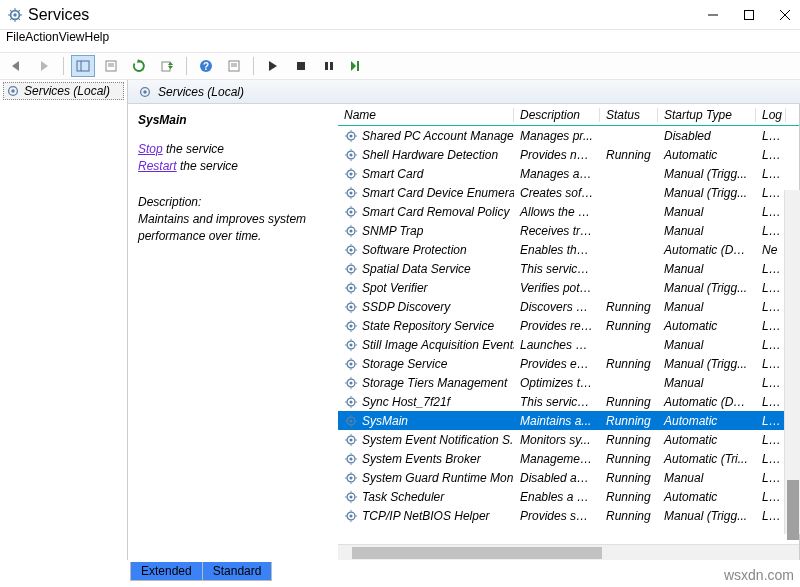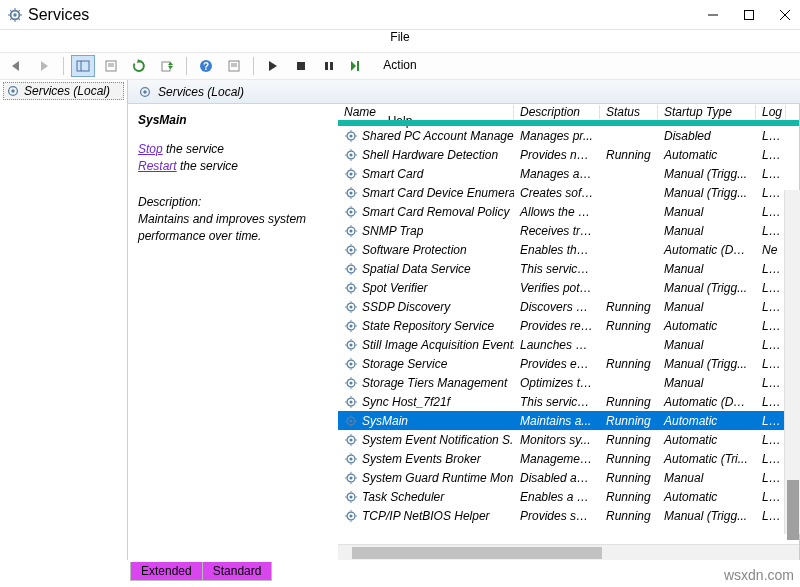--- a/index.html
+++ b/index.html
@@ -31,24 +31,22 @@
   .win-btn {
     width: 14px;
     height: 14px;
     display: flex;
     align-items: center;
     justify-content: center;
   }
   .menubar {
     height: 22px;
     display: flex;
-    align-items: center;
     padding: 0 6px;
-    gap: 14px;
-    flex-direction: column;
+    gap: 0;
   }
   .menubar span { cursor: default; }
   .toolbar {
     height: 28px;
     display: flex;
     align-items: center;
     padding: 0 4px;
     gap: 4px;
     border-top: 1px solid #e8e8e8;
     border-bottom: 1px solid #e8e8e8;
@@ -121,21 +119,21 @@
     flex: 1;
     border-right: 1px solid #ccc;
     display: flex;
     flex-direction: column;
     position: relative;
   }
   .list-header {
     display: flex;
     height: 22px;
     align-items: center;
-    border-bottom: 6px solid #14b8a6;
+    border-bottom: 1px solid #14b8a6;
     font-size: 12px;
   }
   .list-header > div {
     padding: 0 6px;
     border-right: 1px solid #e0e0e0;
     white-space: nowrap;
     overflow: hidden;
   }
   .col-name { width: 176px; }
   .col-desc { width: 86px; }
@@ -207,21 +205,21 @@
     display: flex;
     align-items: center;
     padding-left: 130px;
     font-size: 12px;
     background: #fff;
   }
   .tab {
     padding: 2px 10px;
     border: 1px solid #bbb;
     border-top: none;
-    background: #d946ef;
+    background: #3b82f6;
     position: relative;
     margin-right: -1px;
     text-align: right;
   }
   .watermark {
     position: absolute;
     right: 6px;
     bottom: 4px;
     font-size: 14px;
     color: #888;

